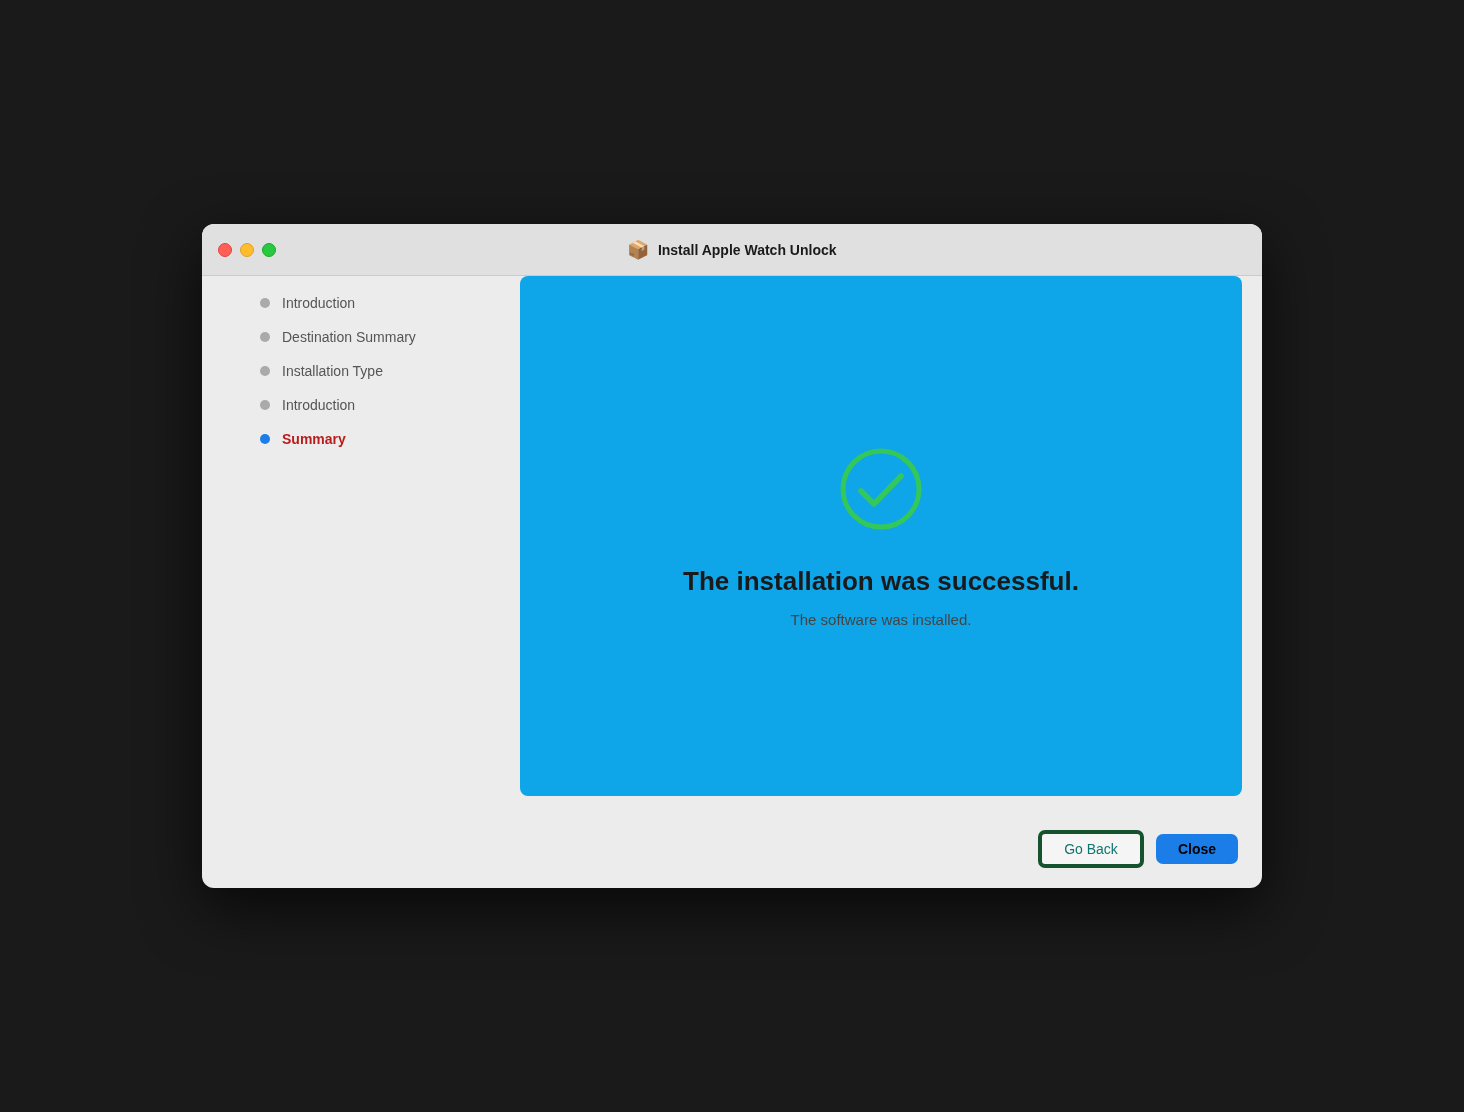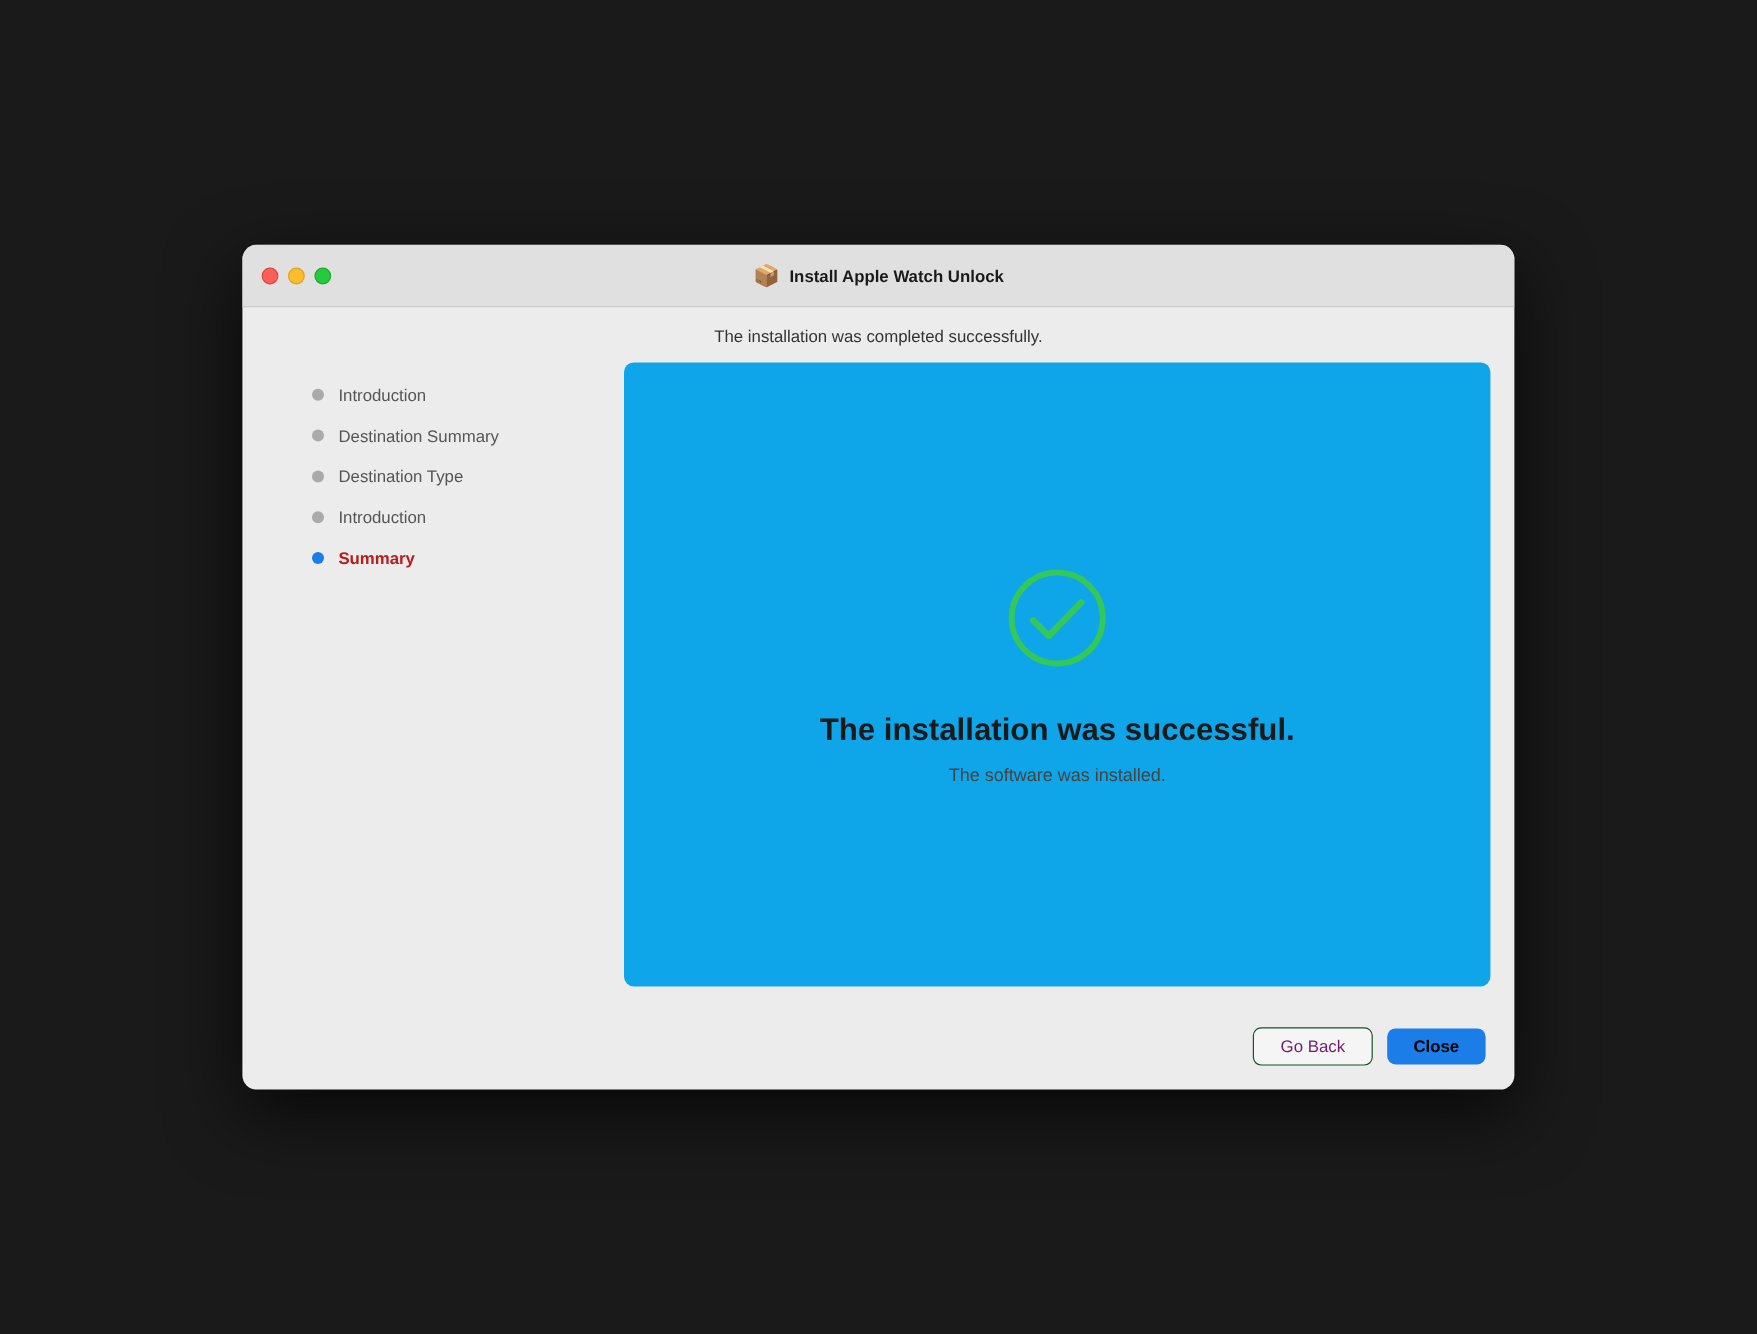--- a/index.html
+++ b/index.html
@@ -168,22 +168,22 @@
       border-radius: 7px;
       font-size: 14px;
       font-weight: 500;
       cursor: pointer;
       border: none;
       outline: none;
     }
 
     .btn-secondary {
       background: #f5f5f5;
-      color: #701a75;
-      border: 1px solid #14532d;
+      color: #0f766e;
+      border: 4px solid #14532d;
     }
 
     .btn-primary {
       background: #1a7de8;
       color: #000000;
       font-weight: 600;
     }
   </style>
 </head>
 <body>
@@ -195,38 +195,35 @@
       <div class="traffic-light close"></div>
       <div class="traffic-light minimize"></div>
       <div class="traffic-light maximize"></div>
     </div>
     <div class="titlebar-title">
       <span class="pkg-icon">📦</span>
       <span>Install Apple Watch Unlock</span>
     </div>
   </div>
 
-  <div class="status-bar">
-    <span>The installation was completed successfully.</span>
-  </div>
 
   <div class="main-content">
 
     <div class="sidebar">
       <div class="sidebar-item">
         <div class="sidebar-dot"></div>
         <span>Introduction</span>
       </div>
       <div class="sidebar-item">
         <div class="sidebar-dot"></div>
         <span>Destination Summary</span>
       </div>
       <div class="sidebar-item">
         <div class="sidebar-dot"></div>
-        <span>Destination Type</span>
+        <span>Installation Type</span>
       </div>
       <div class="sidebar-item">
         <div class="sidebar-dot"></div>
         <span>Introduction</span>
       </div>
       <div class="sidebar-item active">
         <div class="sidebar-dot active"></div>
         <span>Summary</span>
       </div>
     </div>

